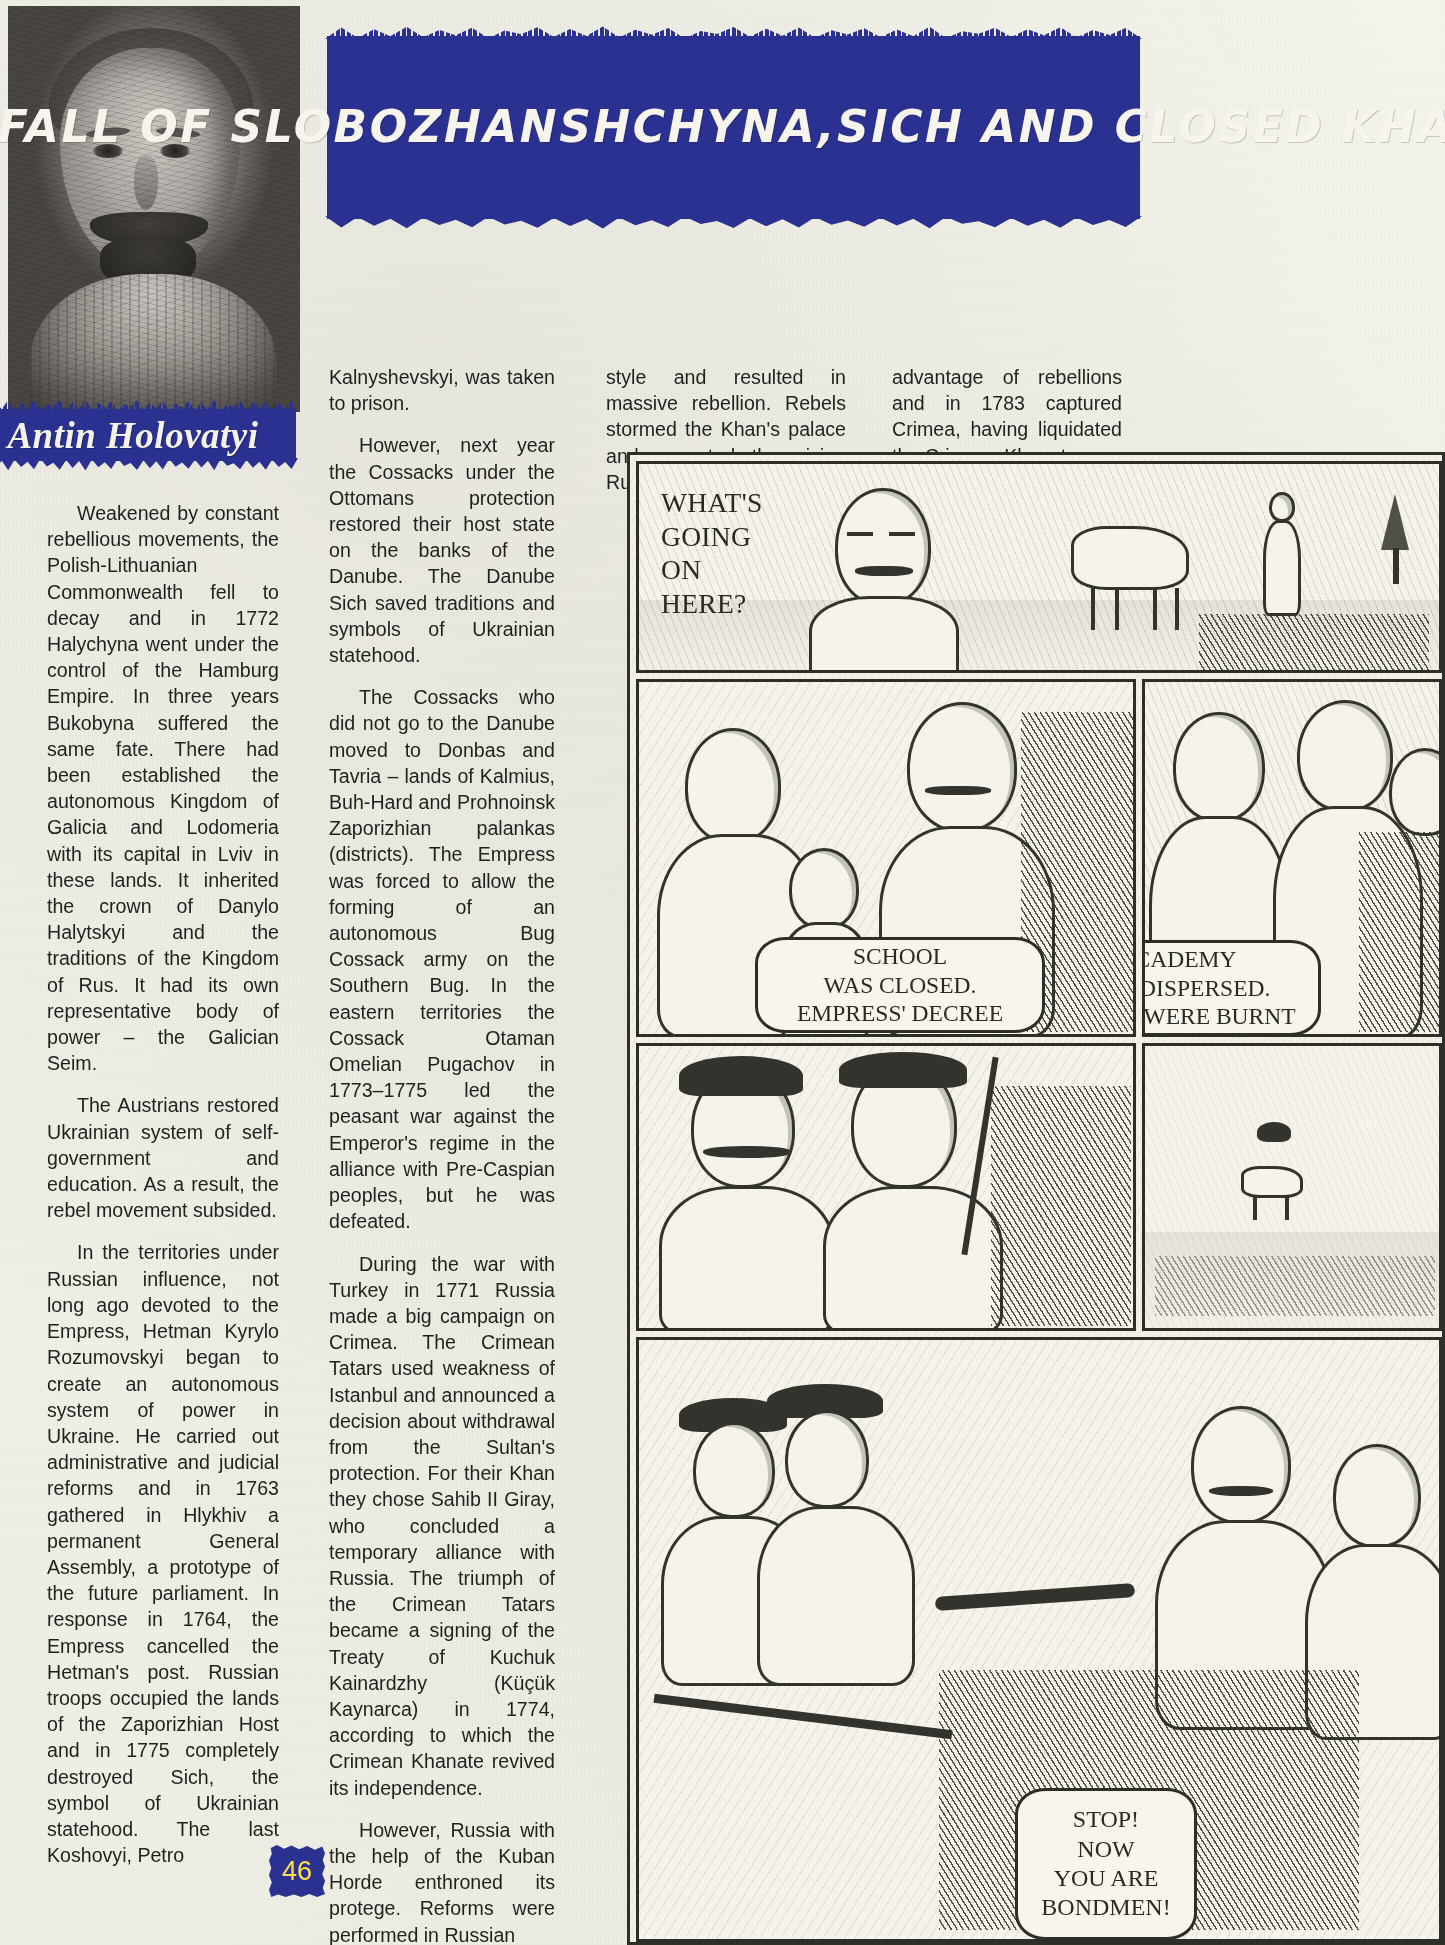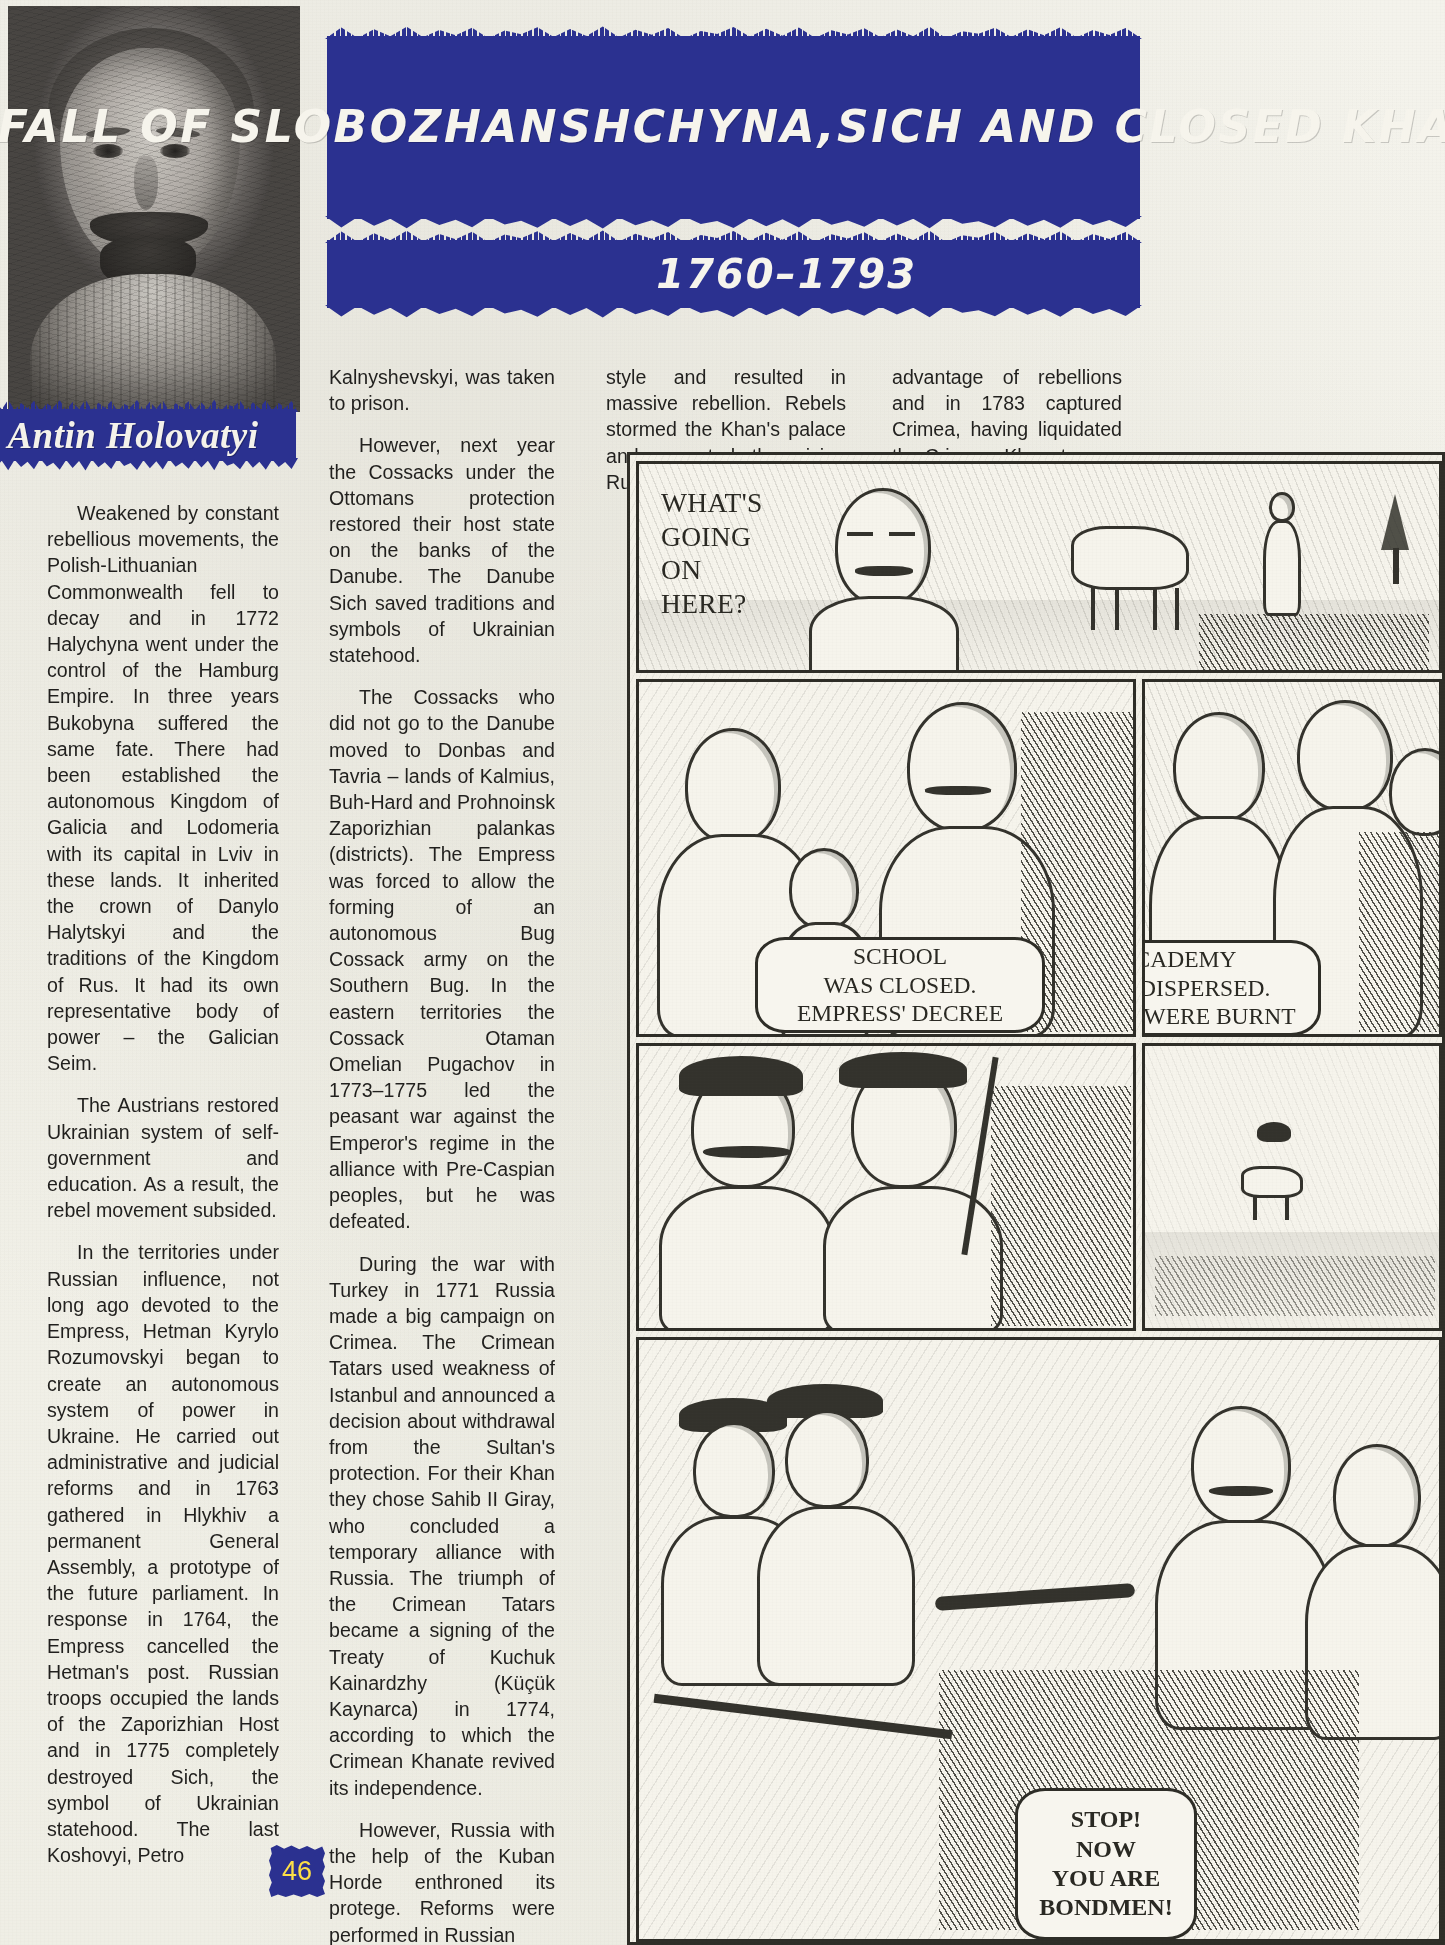--- a/index.html
+++ b/index.html
@@ -277,21 +277,20 @@
     left: 116px; top: 255px; width: 290px; height: 96px;
     font-size: 23.5px;
   }
   #b-academy {
     left: 420px; top: 258px; width: 288px; height: 96px;
     font-size: 23.5px;
   }
   #b-stop {
     left: 376px; top: 448px; width: 182px; height: 152px;
     font-size: 24px;
-    font-weight: bold;
   }
 
   .bub-inner { white-space: pre-line; }
 
   
   .ground {
     position:absolute; left:0; right:0; bottom:0; height:34%;
     background: linear-gradient(180deg, rgba(80,78,68,.10), rgba(80,78,68,.02));
   }
   .tree {
@@ -328,23 +327,20 @@
 
   <div class="name-ribbon torn">
     <span class="name-text">Antin Holovatyi</span>
   </div>
 
   <div class="title-banner torn">
     <div class="title-line">THE FALL OF SLOBOZHANSHCHYNA,</div>
     <div class="title-line">SICH AND CLOSED KHANATE</div>
   </div>
 
-  <div class="date-banner torn">
-    <span class="date-text">1760–1793</span>
-  </div>
 
   <div class="col" id="col1">
     <p>Weakened by constant rebellious movements, the Polish-Lithuanian Commonwealth fell to decay and in 1772 Halychyna went under the control of the Hamburg Empire. In three years Bukobyna suffered the same fate. There had been established the autonomous Kingdom of Galicia and Lodomeria with its capital in Lviv in these lands. It inherited the crown of Danylo Halytskyi and the traditions of the Kingdom of Rus. It had its own representative body of power – the Galician Seim.</p>
     <p>The Austrians restored Ukrainian system of self-government and education. As a result, the rebel movement subsided.</p>
     <p>In the territories under Russian influence, not long ago devoted to the Empress, Hetman Kyrylo Rozumovskyi began to create an autonomous system of power in Ukraine. He carried out administrative and judicial reforms and in 1763 gathered in Hlykhiv a permanent General Assembly, a prototype of the future parliament. In response in 1764, the Empress cancelled the Hetman's post. Russian troops occupied the lands of the Zaporizhian Host and in 1775 completely destroyed Sich, the symbol of Ukrainian statehood. The last Koshovyi, Petro</p>
   </div>
 
   <div class="col" id="col2">
     <p class="noindent">Kalnyshevskyi, was taken to prison.</p>
     <p>However, next year the Cossacks under the Ottomans protection restored their host state on the banks of the Danube. The Danube Sich saved traditions and symbols of Ukrainian statehood.</p>

